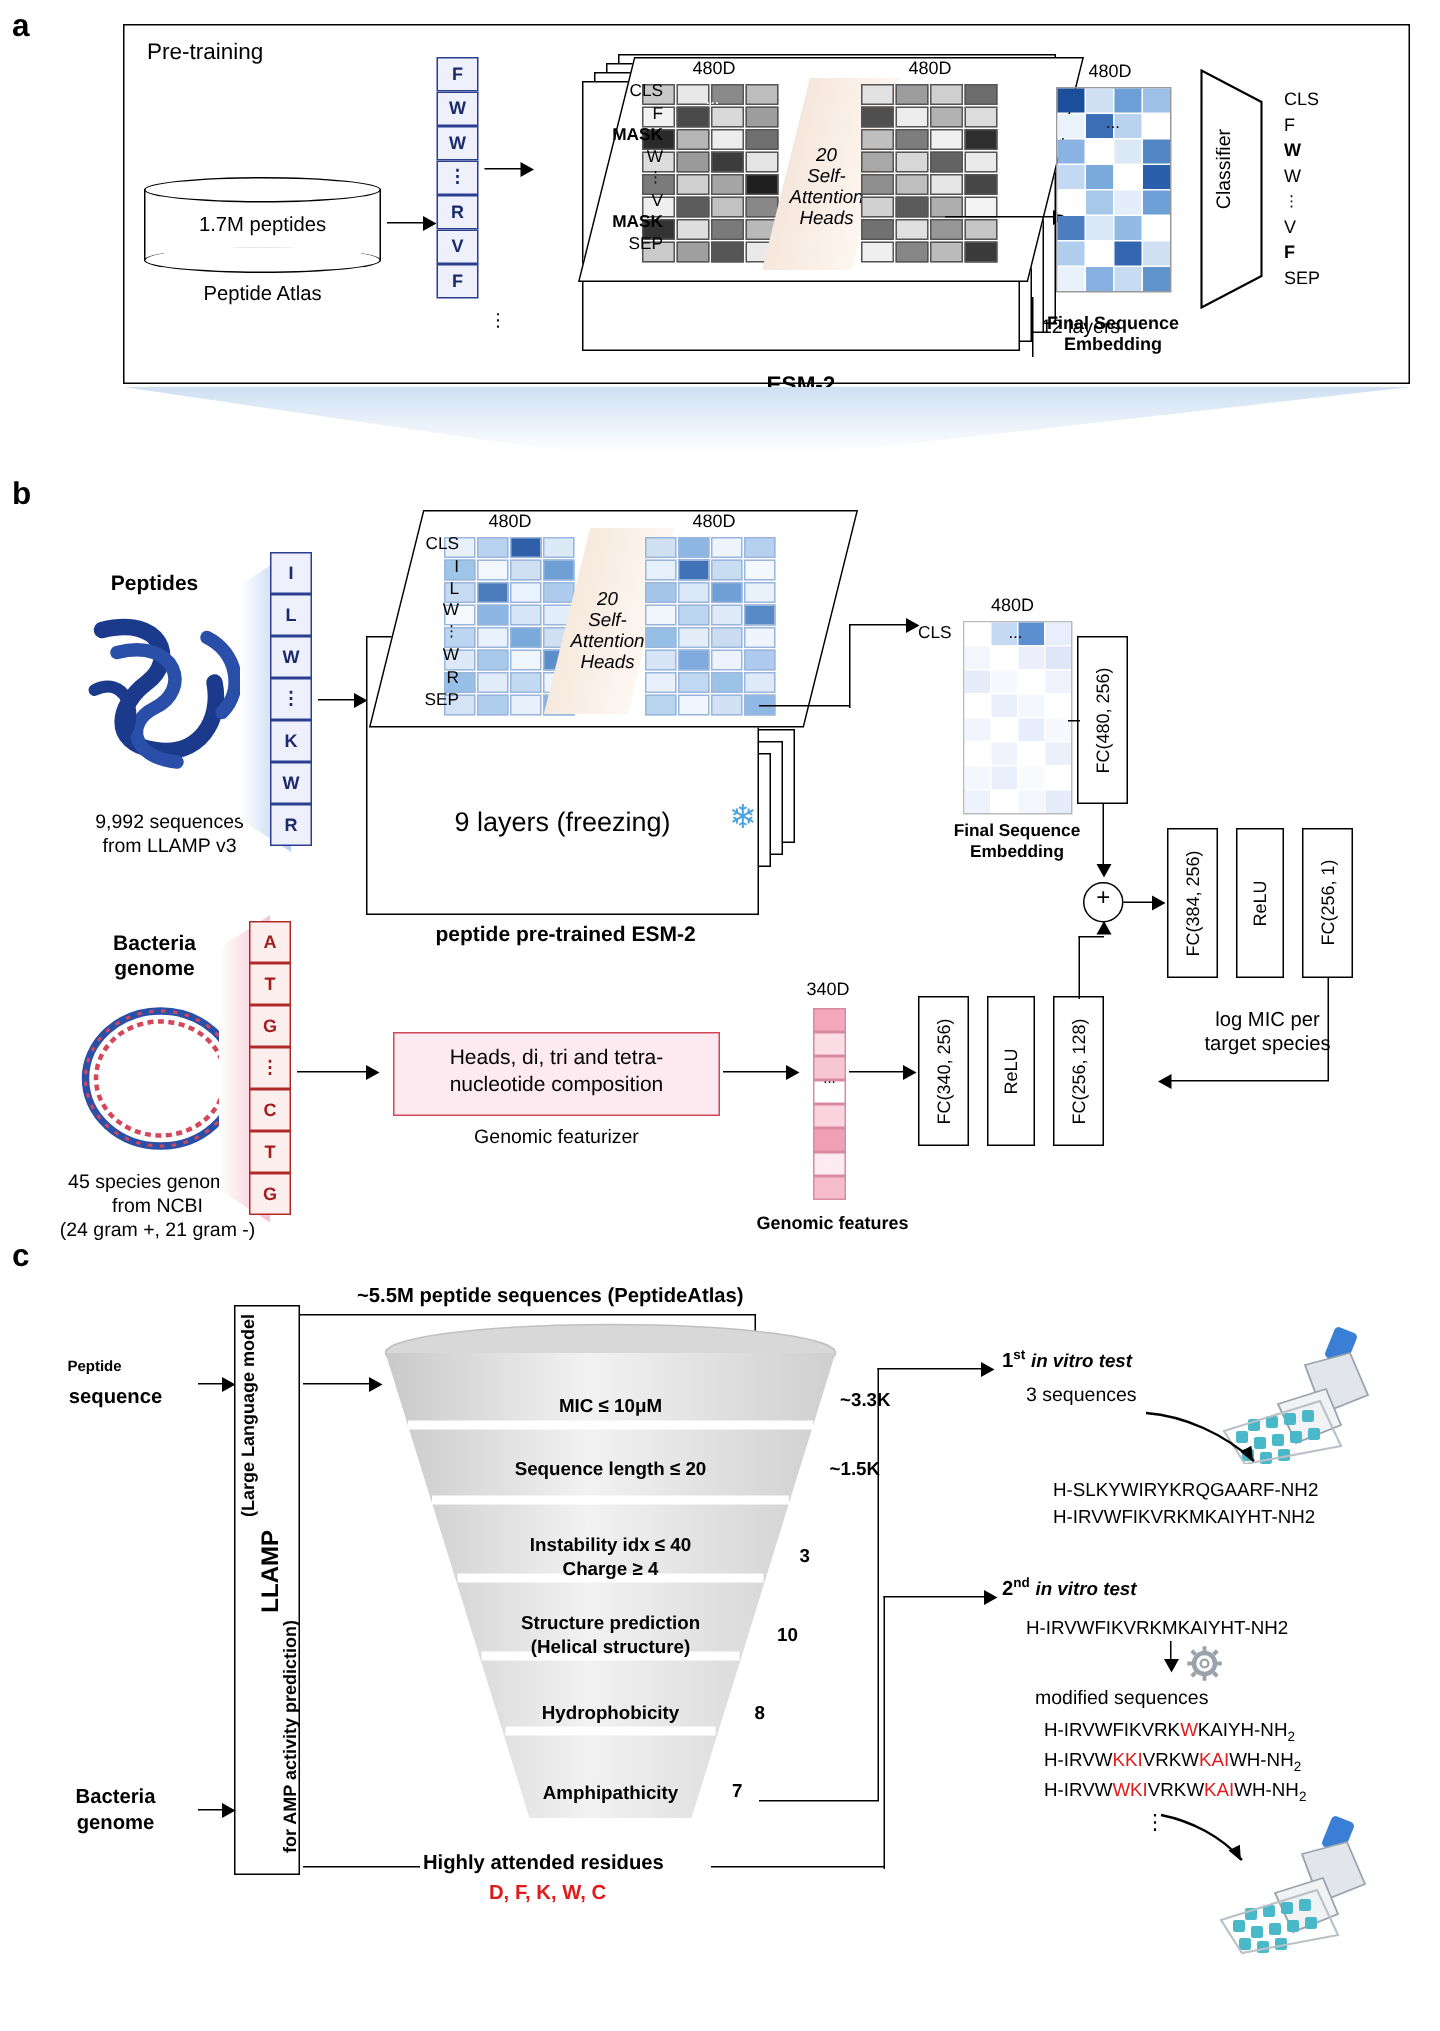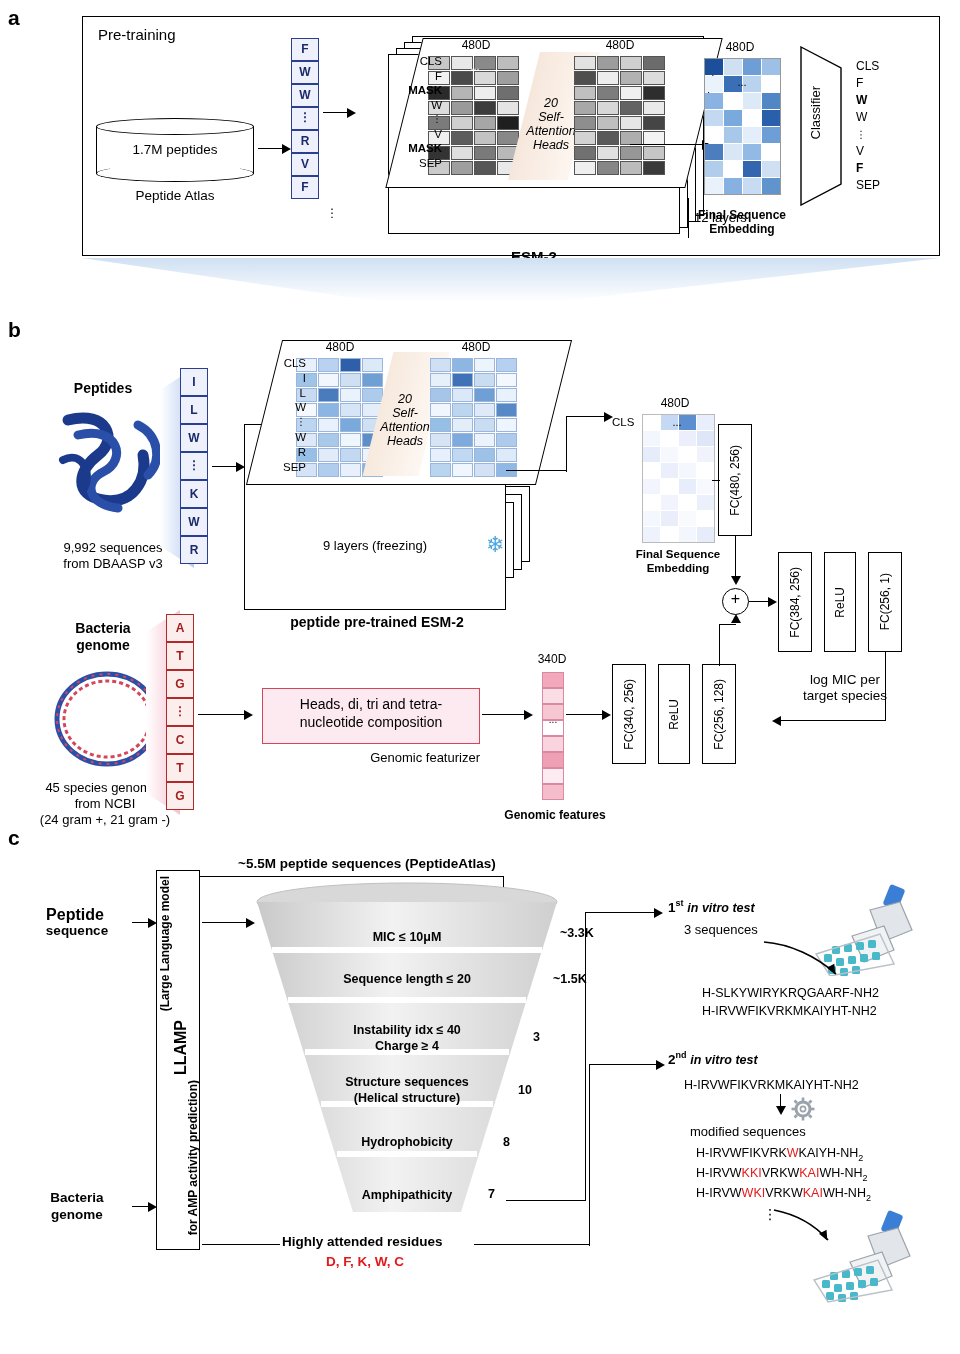--- a/index.html
+++ b/index.html
@@ -11,21 +11,21 @@
     color: #000;
     position: relative;
     overflow: hidden;
   }
   .panel-letter {
     position:absolute; font-weight:bold; font-size:21px; font-family:"Liberation Sans", sans-serif;
   }
   .abs { position:absolute; }
   .ctr { text-align:center; }
   .box-outline { border:1.4px solid #000; background:#fff; }
-  .lbl { font-size:12.5px;text-align:right; }
+  .lbl { font-size:12.5px; }
   .lbl-b { font-size:12.5px; font-weight:bold; }
   .vtext { writing-mode: vertical-rl; transform: rotate(180deg); }
   .line-h { position:absolute; background:#000; height:1.4px; }
   .line-v { position:absolute; background:#000; width:1.4px; }
   .arrowR { position:absolute; width:0;height:0;border-top:5px solid transparent;border-bottom:5px solid transparent;border-left:9px solid #000; }
   .arrowL { position:absolute; width:0;height:0;border-top:5px solid transparent;border-bottom:5px solid transparent;border-right:9px solid #000; }
   .arrowD { position:absolute; width:0;height:0;border-left:5px solid transparent;border-right:5px solid transparent;border-top:9px solid #000; }
   .arrowU { position:absolute; width:0;height:0;border-left:5px solid transparent;border-right:5px solid transparent;border-bottom:9px solid #000; }
   .seqcell { border:1px solid #2b3f91; background:#eef1fb; color:#1b2a6b; font-weight:bold; font-size:12px; text-align:center; }
   .seqcellR { border:1px solid #b02a2a; background:#fdeeee; color:#a41d1d; font-weight:bold; font-size:12px; text-align:center; }
@@ -260,21 +260,21 @@
 
 <div class="abs" style="left:48px; top:400px; width:130px; height:130px;">
   <svg width="130" height="130" viewBox="0 0 130 130">
     <path d="M20,20 C60,10 70,40 50,55 C30,70 25,95 55,100 C85,105 100,80 95,55" stroke="#1b3a8c" stroke-width="11" fill="none" stroke-linecap="round"></path>
     <path d="M30,35 C70,25 80,60 55,72 C35,82 40,105 70,108" stroke="#2a4fa8" stroke-width="9" fill="none" stroke-linecap="round"></path>
     <path d="M15,60 C35,50 45,75 35,90" stroke="#1b3a8c" stroke-width="8" fill="none" stroke-linecap="round"></path>
     <path d="M90,25 C110,35 115,60 100,75" stroke="#2a4fa8" stroke-width="9" fill="none" stroke-linecap="round"></path>
   </svg>
 </div>
 <div class="abs ctr" style="left:28px; top:540px; width:170px; font-size:13px;">9,992 sequences</div>
-<div class="abs ctr" style="left:28px; top:556px; width:170px; font-size:13px;">from DBAASP v3</div>
+<div class="abs ctr" style="left:28px; top:556px; width:170px; font-size:13px;">from LLAMP v3</div>
 
 <div class="abs" style="left:160px; top:368px; width:34px; height:200px;">
   <svg width="34" height="200" viewBox="0 0 34 200">
     <defs>
         <linearGradient id="gb" x1="0" y1="0" x2="1" y2="0">
           <stop offset="0%" stop-color="#ffffff"></stop>
           <stop offset="100%" stop-color="#b9cdf0"></stop>
         </linearGradient>
       </defs>
     <polygon points="0,22 34,0 34,200 0,178" fill="url(#gb)"></polygon>
@@ -390,21 +390,21 @@
   <div>CLS</div>
   <div>I</div>
   <div>L</div>
   <div>W</div>
   <div style="font-size:10px;">⋮</div>
   <div>W</div>
   <div>R</div>
   <div>SEP</div>
 </div>
 
-<div class="abs ctr" style="left:280px; top:538px; width:190px; font-size:13px;">9 layers (freezing)</div>
+<div class="abs ctr" style="left:280px; top:538px; width:190px; font-size:18px;">9 layers (freezing)</div>
 <div class="abs" style="left:486px; top:532px; font-size:22px; color:#4aa3e0;">❄</div>
 <div class="abs ctr lbl-b" style="left:232px; top:614px; width:290px; font-size:14px;">peptide pre-trained ESM-2</div>
 
 <div class="line-h" style="left:506px; top:470px; width:60px;"></div>
 <div class="line-v" style="left:566px; top:416px; height:56px;"></div>
 <div class="line-h" style="left:566px; top:416px; width:40px;"></div>
 <div class="arrowR" style="left:604px; top:412px;"></div>
 
 <div class="abs" style="left:612px; top:416px; font-size:11.5px;">CLS</div>
 <div class="abs ctr" style="left:640px; top:396px; width:70px; font-size:12px;">480D</div>
@@ -561,21 +561,21 @@
 <div class="abs lbl-b" style="left:238px; top:856px; font-size:13.5px;">~5.5M peptide sequences (PeptideAtlas)</div>
 <div class="line-h" style="left:180px; top:876px; width:324px;"></div>
 <div class="arrowL" style="left:172px; top:872px;"></div>
 <div class="line-v" style="left:503px; top:876px; height:14px;"></div>
 
 <div class="abs box-outline" style="left:156px; top:870px; width:44px; height:380px;"></div>
 <div class="abs vtext" style="left:172px; top:1020px; font-size:16px; font-weight:bold;">LLAMP</div>
 <div class="abs vtext" style="left:158px; top:876px; font-size:12px; font-weight:bold;">(Large Language model</div>
 <div class="abs vtext" style="left:186px; top:1080px; font-size:12px; font-weight:bold;">for AMP activity prediction)</div>
 
-<div class="abs ctr lbl-b" style="left:20px; top:906px; width:110px; font-size:16px;">Peptide</div>
+<div class="abs ctr lbl-b" style="left:8px; top:906px; width:110px; font-size:10px;">Peptide</div>
 <div class="abs ctr lbl-b" style="left:22px; top:923px; width:110px; font-size:13.5px;">sequence</div>
 <div class="line-h" style="left:132px; top:922px; width:18px;"></div>
 <div class="arrowR" style="left:148px; top:918px;"></div>
 
 <div class="abs ctr lbl-b" style="left:22px; top:1190px; width:110px; font-size:13.5px;">Bacteria</div>
 <div class="abs ctr lbl-b" style="left:22px; top:1207px; width:110px; font-size:13.5px;">genome</div>
 <div class="line-h" style="left:132px; top:1206px; width:18px;"></div>
 <div class="arrowR" style="left:148px; top:1202px;"></div>
 
 <div class="line-h" style="left:202px; top:922px; width:46px;"></div>
@@ -597,21 +597,21 @@
     <path d="M49,170 L253,170" stroke="#ffffff" stroke-width="6" fill="none"></path>
     <path d="M65,222 L237,222" stroke="#ffffff" stroke-width="6" fill="none"></path>
     <path d="M81,272 L221,272" stroke="#ffffff" stroke-width="6" fill="none"></path>
   </svg>
 </div>
 
 <div class="abs funnel-label" style="left:280px; top:930px; width:254px;">MIC ≤ 10μM</div>
 <div class="abs funnel-label" style="left:288px; top:972px; width:238px;">Sequence length ≤ 20</div>
 <div class="abs funnel-label" style="left:296px; top:1023px; width:222px;">Instability idx ≤ 40</div>
 <div class="abs funnel-label" style="left:296px; top:1039px; width:222px;">Charge ≥ 4</div>
-<div class="abs funnel-label" style="left:304px; top:1075px; width:206px;">Structure sequences</div>
+<div class="abs funnel-label" style="left:304px; top:1075px; width:206px;">Structure prediction</div>
 <div class="abs funnel-label" style="left:304px; top:1091px; width:206px;">(Helical structure)</div>
 <div class="abs funnel-label" style="left:312px; top:1135px; width:190px;">Hydrophobicity</div>
 <div class="abs funnel-label" style="left:320px; top:1188px; width:174px;">Amphipathicity</div>
 
 <div class="abs lbl-b" style="left:560px; top:926px;">~3.3K</div>
 <div class="abs lbl-b" style="left:553px; top:972px;">~1.5K</div>
 <div class="abs lbl-b" style="left:533px; top:1030px;">3</div>
 <div class="abs lbl-b" style="left:518px; top:1083px;">10</div>
 <div class="abs lbl-b" style="left:503px; top:1135px;">8</div>
 <div class="abs lbl-b" style="left:488px; top:1187px;">7</div>

